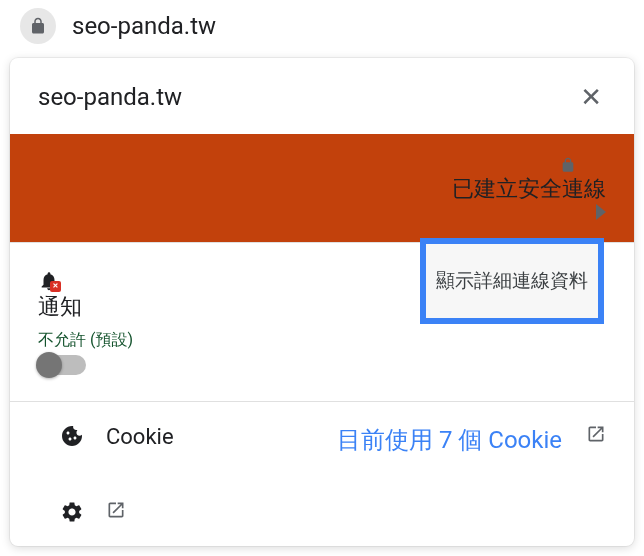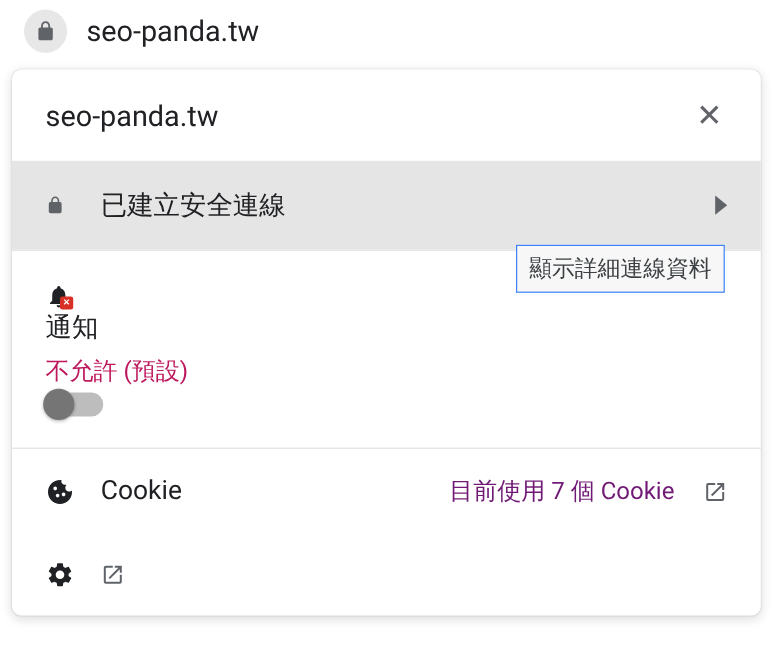--- a/index.html
+++ b/index.html
@@ -60,25 +60,26 @@
     }
     .close-x {
       font-size: 26px;
       color: #5f6368;
       cursor: pointer;
       line-height: 1;
       padding: 4px;
     }
     .conn-row {
       display: flex;
-      align-items: center;
+      align-items: flex-end;
       padding: 22px 28px;
-      background: #e5e5e5;
+      background: #c2410c;
       cursor: pointer;
       position: relative;
+      flex-direction: column;
     }
     .row-icon-wrap {
       width: 46px;
       display: flex;
       align-items: center;
     }
     .row-lock {
       width: 16px;
       height: 18px;
       fill: #5f6368;
@@ -93,22 +94,22 @@
       height: 0;
       border-top: 8px solid transparent;
       border-bottom: 8px solid transparent;
       border-left: 10px solid #5f6368;
     }
     .tooltip {
       position: absolute;
       right: 30px;
       top: calc(100% - 4px);
       background: #f7f7f7;
-      border: 1px solid #3b82f6;
-      padding: 6px 10px;
+      border: 6px solid #3b82f6;
+      padding: 24px 10px;
       font-size: 19px;
       color: #3c4043;
       white-space: nowrap;
       z-index: 10;
     }
     .section-divider-space {
       height: 18px;
       border-top: 1px solid #e0e0e0;
       margin-top: 0;
     }
@@ -150,22 +151,22 @@
       font-weight: bold;
     }
     .notif-text-wrap {
       flex: 1;
     }
     .notif-title {
       font-size: 22px;
       color: #202124;
     }
     .notif-sub {
-      font-size: 20px;
-      color: #be185d;
+      font-size: 16px;
+      color: #14532d;
       margin-top: 8px;
     }
     .toggle {
       width: 48px;
       height: 20px;
       background: #bdbdbd;
       border-radius: 10px;
       position: relative;
       cursor: pointer;
       margin-top: 4px;
@@ -179,23 +180,24 @@
       background: #757575;
       border-radius: 50%;
       box-shadow: 0 1px 3px rgba(0,0,0,0.3);
     }
     .divider {
       height: 1px;
       background: #e0e0e0;
     }
     .link-row {
       display: flex;
-      align-items: center;
+      align-items: flex-start;
       padding: 22px 28px;
       cursor: pointer;
+      margin-left: 22px;
     }
     .cookie-icon-wrap, .gear-icon-wrap {
       width: 46px;
       display: flex;
       align-items: center;
     }
     .cookie-svg {
       width: 24px;
       height: 24px;
       fill: #202124;
@@ -204,22 +206,22 @@
       width: 24px;
       height: 24px;
       fill: #202124;
     }
     .link-label {
       font-size: 22px;
       color: #202124;
       flex: 1;
     }
     .link-detail {
-      font-size: 20px;
-      color: #701a75;
+      font-size: 24px;
+      color: #3b82f6;
       margin-right: 24px;
     }
     .external-svg {
       width: 20px;
       height: 20px;
       fill: #5f6368;
     }
   </style>
 </head>
 <body>

